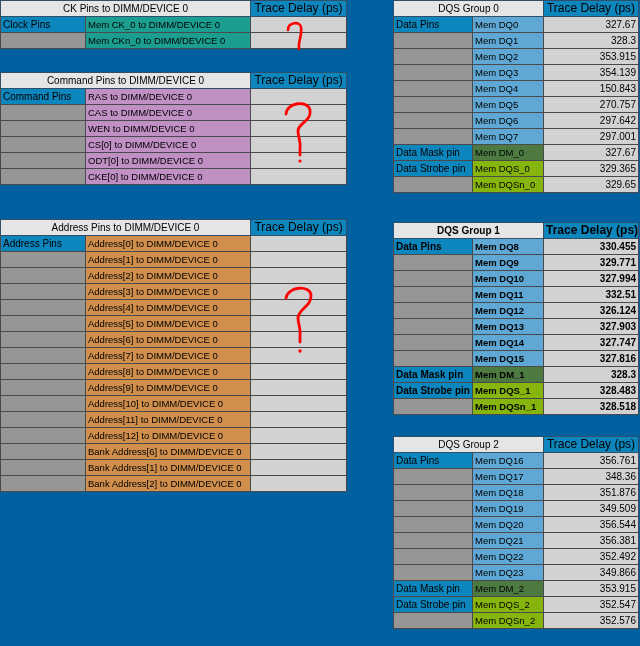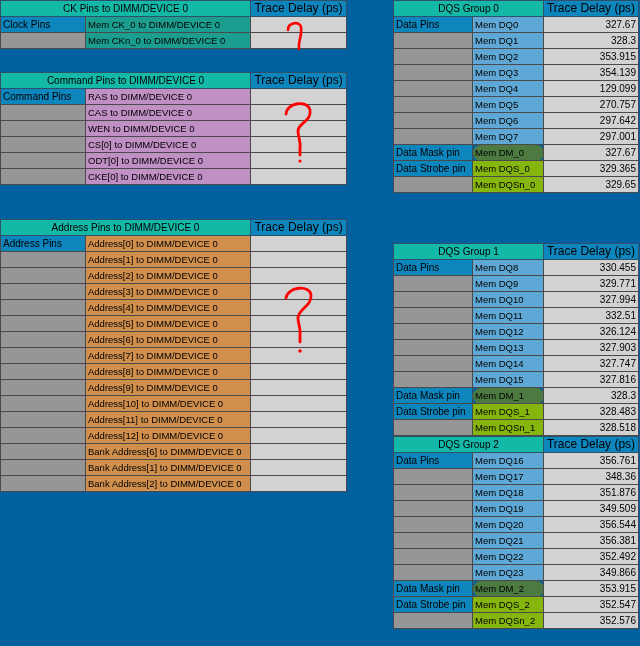--- a/index.html
+++ b/index.html
@@ -30,21 +30,21 @@
   table.grid td {
     border: 1px solid #4a4a4a;
     height: 15px;
     line-height: 13px;
     padding: 0 2px;
     overflow: hidden;
     white-space: nowrap;
   }
   
   .c-title {
-    background: #14b8a6;
+    background: #e5e5e5;
     color: #000;
     text-align: center;
     font-size: 10px;
     border-color: #30506a !important;
   }
   .c-delayhdr {
     background: #0d86bd;
     color: #000;
     text-align: center;
     font-size: 12px;
@@ -71,21 +71,20 @@
     background: #d08f4c;
     color: #000;
   }
   .c-blue {
     background: #5fa7d4;
     color: #000;
   }
   .c-darkgreen {
     background: #4c7a41;
     color: #000;
-    border-radius: 8px;
   }
   .c-limegreen {
     background: #86b50d;
     color: #000;
   }
   .c-value {
     background: #d2d2d2;
     color: #000;
     text-align: right;
     padding-right: 4px;
@@ -292,21 +291,21 @@
           <td class="c-value">353.915</td>
         </tr>
         <tr>
           <td class="c-empty"></td>
           <td class="c-blue">Mem DQ3</td>
           <td class="c-value">354.139</td>
         </tr>
         <tr>
           <td class="c-empty"></td>
           <td class="c-blue">Mem DQ4</td>
-          <td class="c-value">129.099</td>
+          <td class="c-value">150.843</td>
         </tr>
         <tr>
           <td class="c-empty"></td>
           <td class="c-blue">Mem DQ5</td>
           <td class="c-value">270.757</td>
         </tr>
         <tr>
           <td class="c-empty"></td>
           <td class="c-blue">Mem DQ6</td>
           <td class="c-value">297.642</td>
@@ -327,21 +326,21 @@
           <td class="c-value">329.365</td>
         </tr>
         <tr>
           <td class="c-empty"></td>
           <td class="c-limegreen">Mem DQSn_0</td>
           <td class="c-value">329.65</td>
         </tr>
       </tbody>
   </table>
 
-  <table class="grid" id="tbl-dqs-group-1" style="left:393px; top:243px; width:245px;">
+  <table class="grid" id="tbl-dqs-group-1" style="left:393px; top:222px; width:245px;font-weight:bold;">
     <colgroup>
         <col style="width:79px">
         <col style="width:71px">
         <col style="width:95px">
       </colgroup>
     <tbody>
         <tr>
           <td class="c-title" colspan="2">DQS Group 1</td>
           <td class="c-delayhdr">Trace Delay (ps)</td>
         </tr>

